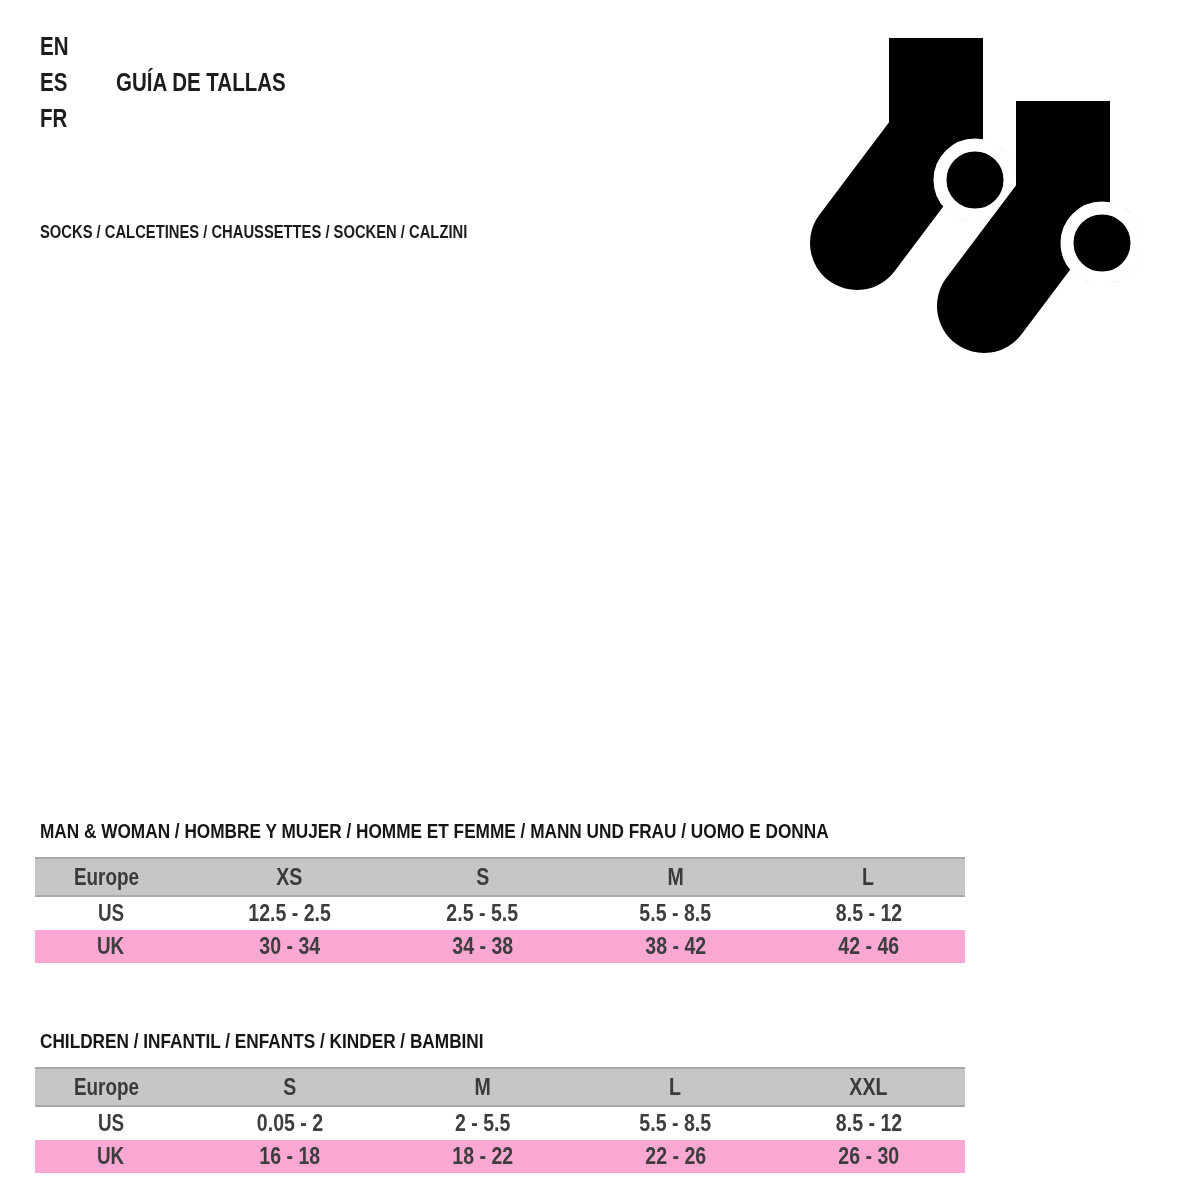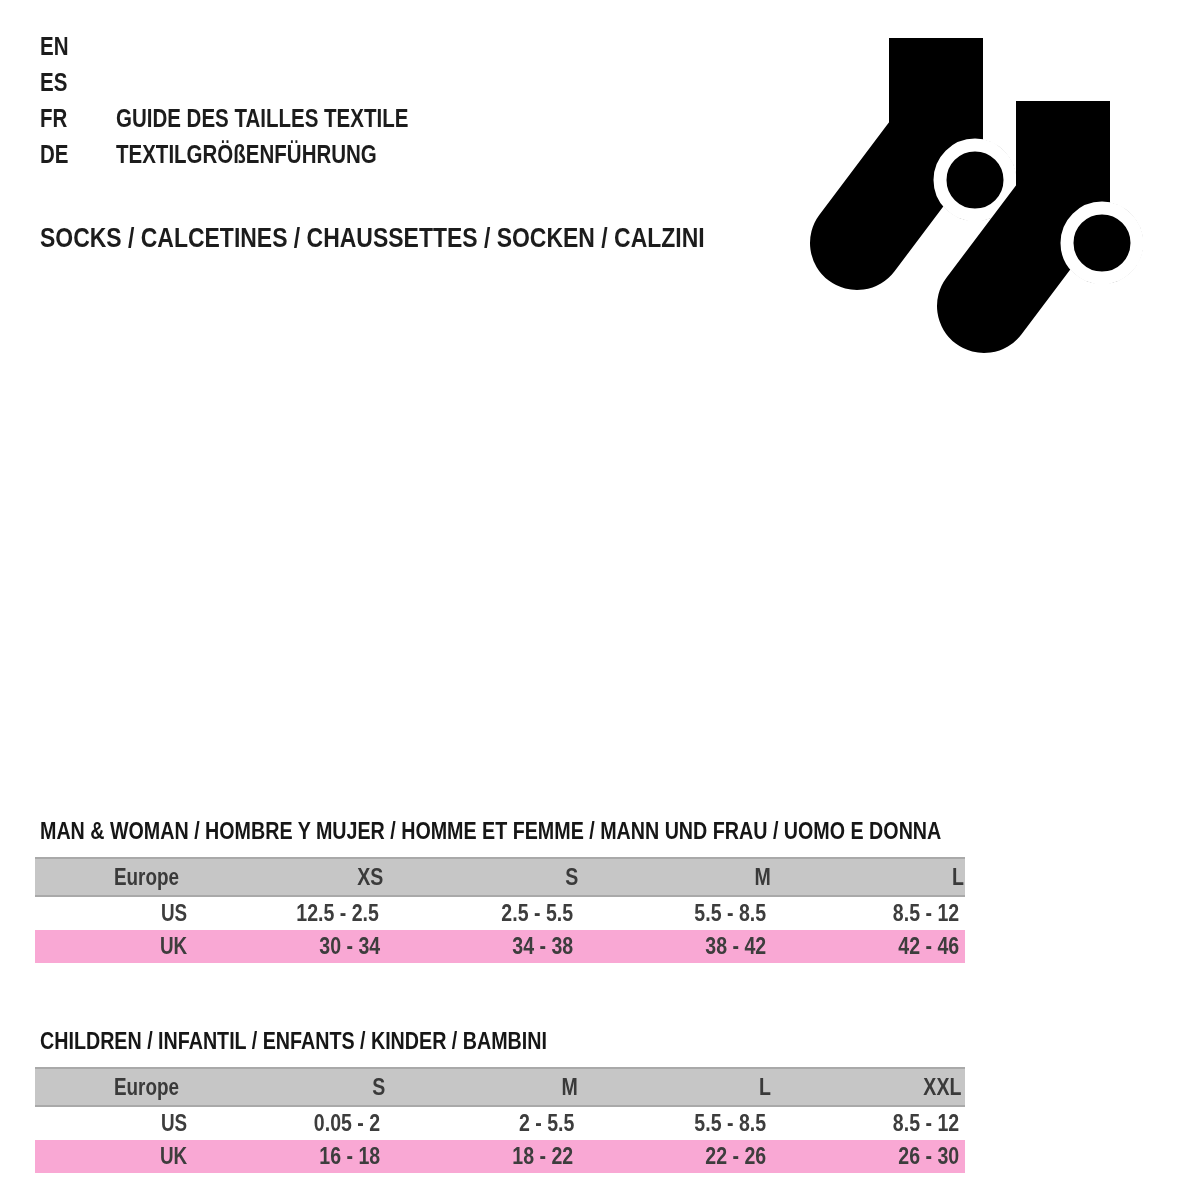--- a/index.html
+++ b/index.html
@@ -14,36 +14,36 @@
   .cx{display:inline-block;transform:scaleX(0.82);transform-origin:0 50%;white-space:nowrap;}
   .cx-c{display:inline-block;transform:scaleX(0.85);transform-origin:50% 50%;white-space:nowrap;}
 
   .lang-block{position:absolute;left:40px;top:28px;}
   .lang-row{display:flex;height:36px;align-items:center;}
   .lang-code{width:76px;font-size:25px;font-weight:700;color:#1c1c1c;}
   .lang-label{font-size:25px;font-weight:700;color:#1c1c1c;}
 
   .category-title{
     position:absolute;left:40px;top:222px;
-    font-size:28px;font-weight:700;color:#1c1c1c;
+    font-size:18px;font-weight:700;color:#1c1c1c;
   }
 
   .socks-art{position:absolute;left:800px;top:20px;width:360px;height:340px;}
 
   .table-section{position:absolute;left:35px;width:930px;}
   .sec-adults{top:818px;}
   .sec-children{top:1028px;}
   .t-title{
-    font-size:24px;font-weight:700;color:#161616;
+    font-size:21px;font-weight:700;color:#161616;
     margin:0 0 13px 5px;line-height:26px;
   }
   table.size{border-collapse:collapse;width:100%;table-layout:fixed;}
   table.size th, table.size td{
     font-weight:700;font-size:23px;color:#3d3d3d;
-    text-align:right;padding:0;
+    text-align:center;padding:0;
   }
   table.size th{
     height:36px;
     background:#c6c6c6;
     border-top:2px solid #a9a9a9;
     border-bottom:2px solid #a9a9a9;
     color:#3a3a3a;
   }
   table.size td{height:33px;}
   tr.row-even td{background:#ffffff;}
@@ -56,28 +56,24 @@
 <body>
 
 <div class="canvas">
 
   <div class="lang-block">
     <div class="lang-row">
       <span class="lang-code"><span class="cx">EN</span></span>
     </div>
     <div class="lang-row">
       <span class="lang-code"><span class="cx">ES</span></span>
+      <span class="lang-label"><span class="cx">GUÍA DE TALLAS</span></span>
     </div>
     <div class="lang-row">
       <span class="lang-code"><span class="cx">FR</span></span>
-      <span class="lang-label"><span class="cx">GUIDE DES TAILLES TEXTILE</span></span>
-    </div>
-    <div class="lang-row">
-      <span class="lang-code"><span class="cx">DE</span></span>
-      <span class="lang-label"><span class="cx">TEXTILGRÖßENFÜHRUNG</span></span>
     </div>
   </div>
 
   <div class="category-title">
     <span class="cx">SOCKS / CALCETINES / CHAUSSETTES / SOCKEN / CALZINI</span>
   </div>
 
   <svg class="socks-art" viewBox="0 0 360 340" aria-hidden="true">
 
     <g fill="#000000">

